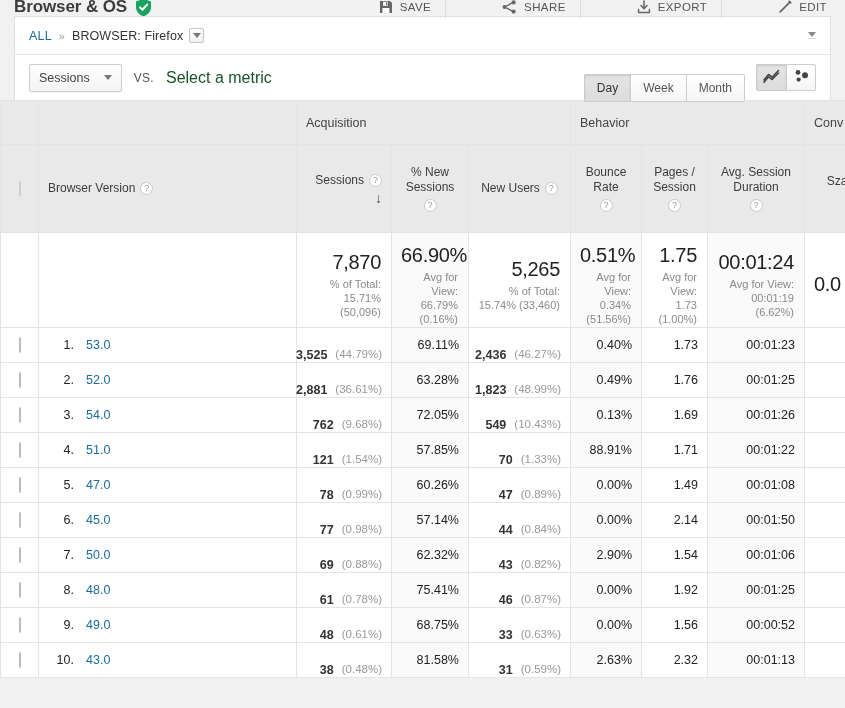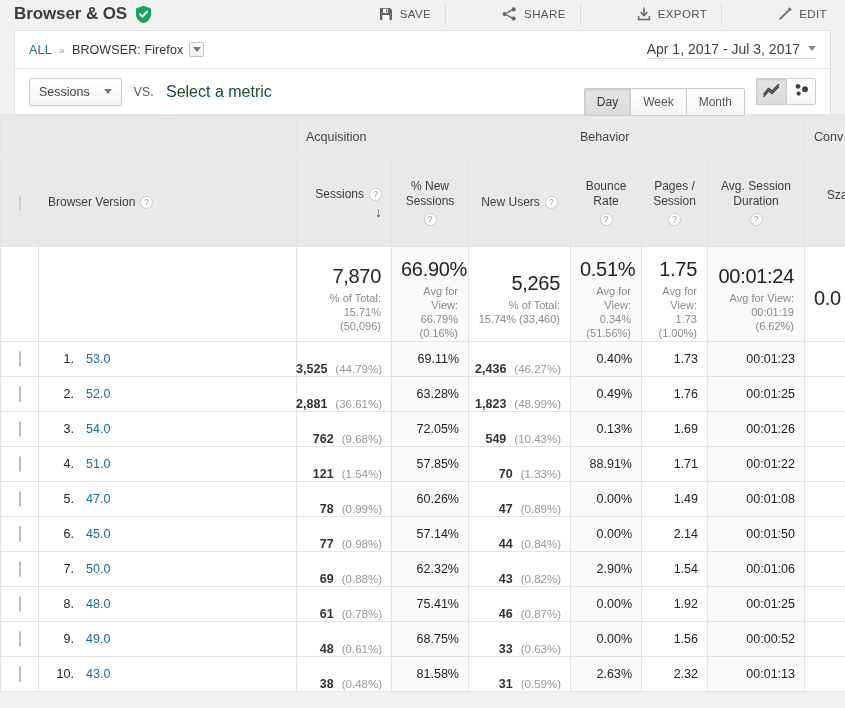--- a/index.html
+++ b/index.html
@@ -6,21 +6,21 @@
   html, body {
     width: 845px; height: 708px;
     background: #f1f1f1;
     font-family: "Liberation Sans", sans-serif;
     color: #333;
     overflow: hidden;
   }
 
   
   .page-header {
-    height: 30px;
+    height: 16px;
     display: flex;
     align-items: center;
     padding: 0 14px 2px 14px;
     background: #f1f1f1;
   }
   .page-title {
     font-size: 17px;
     font-weight: bold;
     color: #3c3c3c;
     letter-spacing: -0.1px;
@@ -274,21 +274,21 @@
     margin-top: 3px;
   }
 
   
   .d-row td { height: 35px; padding: 0 9px; background: #fff; }
   .d-row td.alt { background: #fafafa; }
   .dim-cell { display: flex; align-items: center; }
   .dim-idx { width: 26px; text-align: right; margin-right: 12px; font-size: 12.5px; color: #222; }
   .dim-link { color: #186ba0; font-size: 12.5px; cursor: pointer; }
   .num { text-align: right; font-size: 12.5px; color: #222; }
-  .num-pair { display: flex; align-items: center; justify-content: flex-end; gap: 8px; margin-top: 20px; }
+  .num-pair { display: flex; align-items: flex-start; justify-content: flex-end; gap: 8px; margin-top: 20px; }
   .pct-sub { color: #999; font-size: 11.5px; }
 
   
   .cb {
     width: 13px; height: 13px;
     border: 1px solid #bdbdbd;
     border-radius: 2px;
     background: linear-gradient(#fdfdfd,#ebebeb);
     cursor: pointer;
     margin: 0 auto;
@@ -356,21 +356,20 @@
 
   <div class="breadcrumb-row">
     <span class="crumb-all">ALL</span>
     <span class="crumb-sep">»</span>
     <span class="crumb-current">BROWSER: Firefox</span>
     <span class="crumb-dd">
       <span class="caret"></span>
     </span>
 
     <div class="date-range">
-      <span>Apr 1, 2017 - Jul 3, 2017</span>
       <span class="caret"></span>
     </div>
   </div>
 
   <div class="metric-row">
     <div class="metric-select">
       <span>Sessions</span>
       <span class="caret"></span>
     </div>
     <span class="vs-label">VS.</span>

